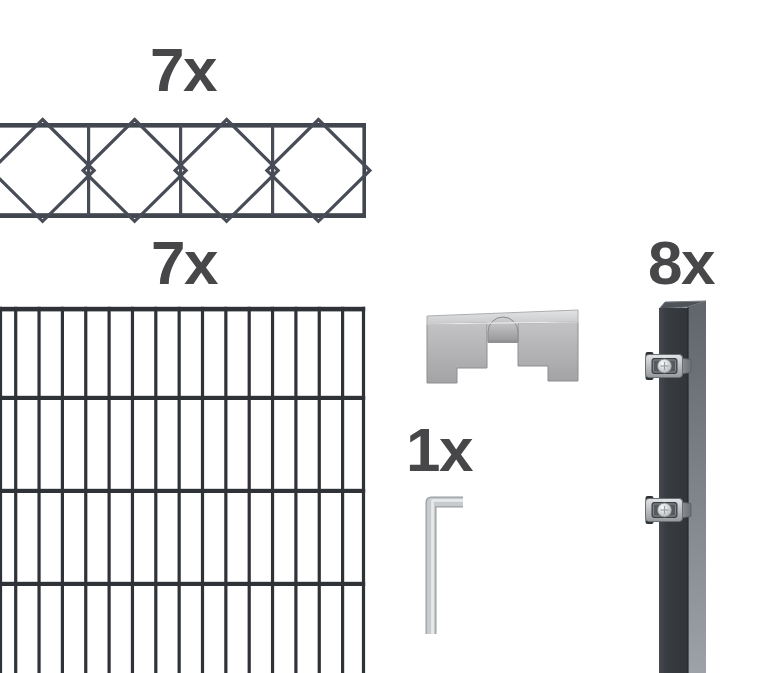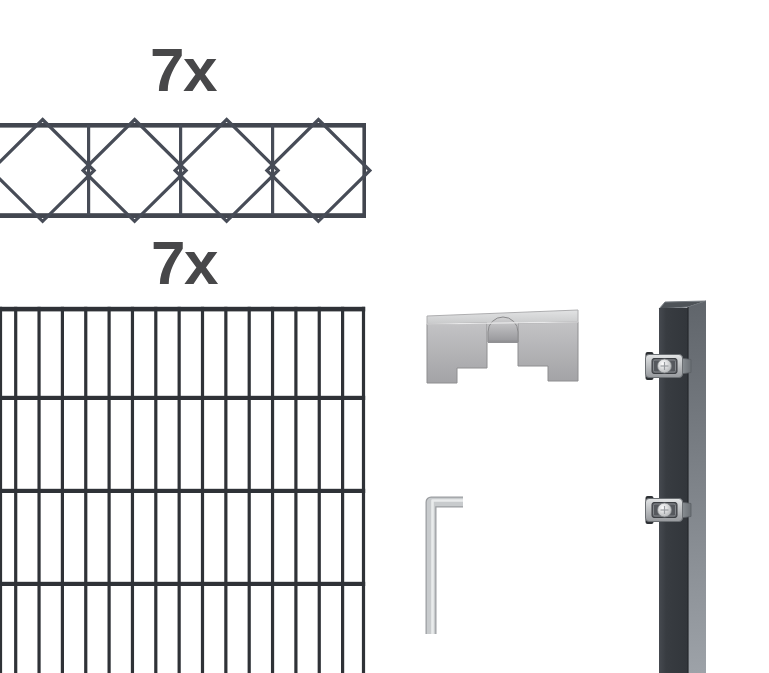--- a/index.html
+++ b/index.html
@@ -29,21 +29,23 @@
 </head>
 <body>
 
 <div id="stage">
 
   <div class="count-label" style="left:150px;top:39px;">7x</div>
 
   <div class="count-label" style="left:151px;top:232px;">7x</div>
 
 
+  <div class="count-label" style="left:406px;top:419px;">1x</div>
 
+  <div class="count-label" style="left:648px;top:232px;">8x</div>
 
   <svg class="illu" style="left:-6px;top:117px;" width="380" height="110" viewBox="0 0 380 110">
     <g id="topper-els">
         <rect x="0" y="6" width="372" height="4.6" fill="#42464f"></rect>
         <rect x="0" y="96.2" width="372" height="4.8" fill="#42464f"></rect>
         <rect x="368.4" y="6" width="3.6" height="95" fill="#42464f"></rect>
         <rect x="93" y="8" width="3.2" height="90" fill="var(--topper-wire)"></rect>
         <rect x="185" y="8" width="3.2" height="90" fill="var(--topper-wire)"></rect>
         <rect x="277" y="8" width="3.2" height="90" fill="var(--topper-wire)"></rect>
         <polygon points="48.6,2.5 100.1,53.5 48.6,104.3 -2.8999999999999986,53.5" fill="none" stroke="var(--topper-wire)" stroke-width="3.2"></polygon>

